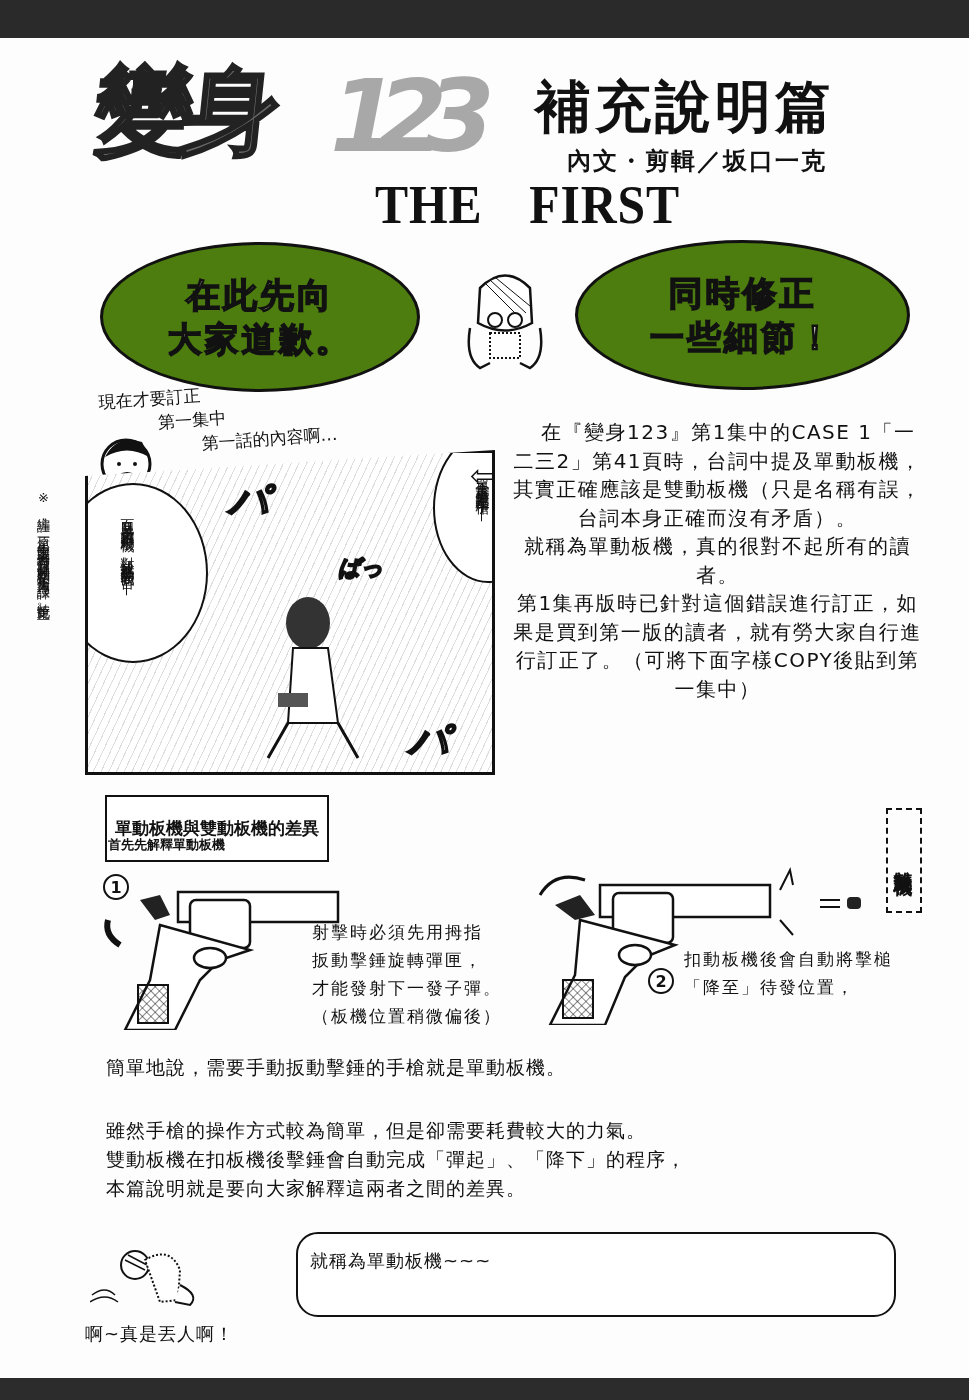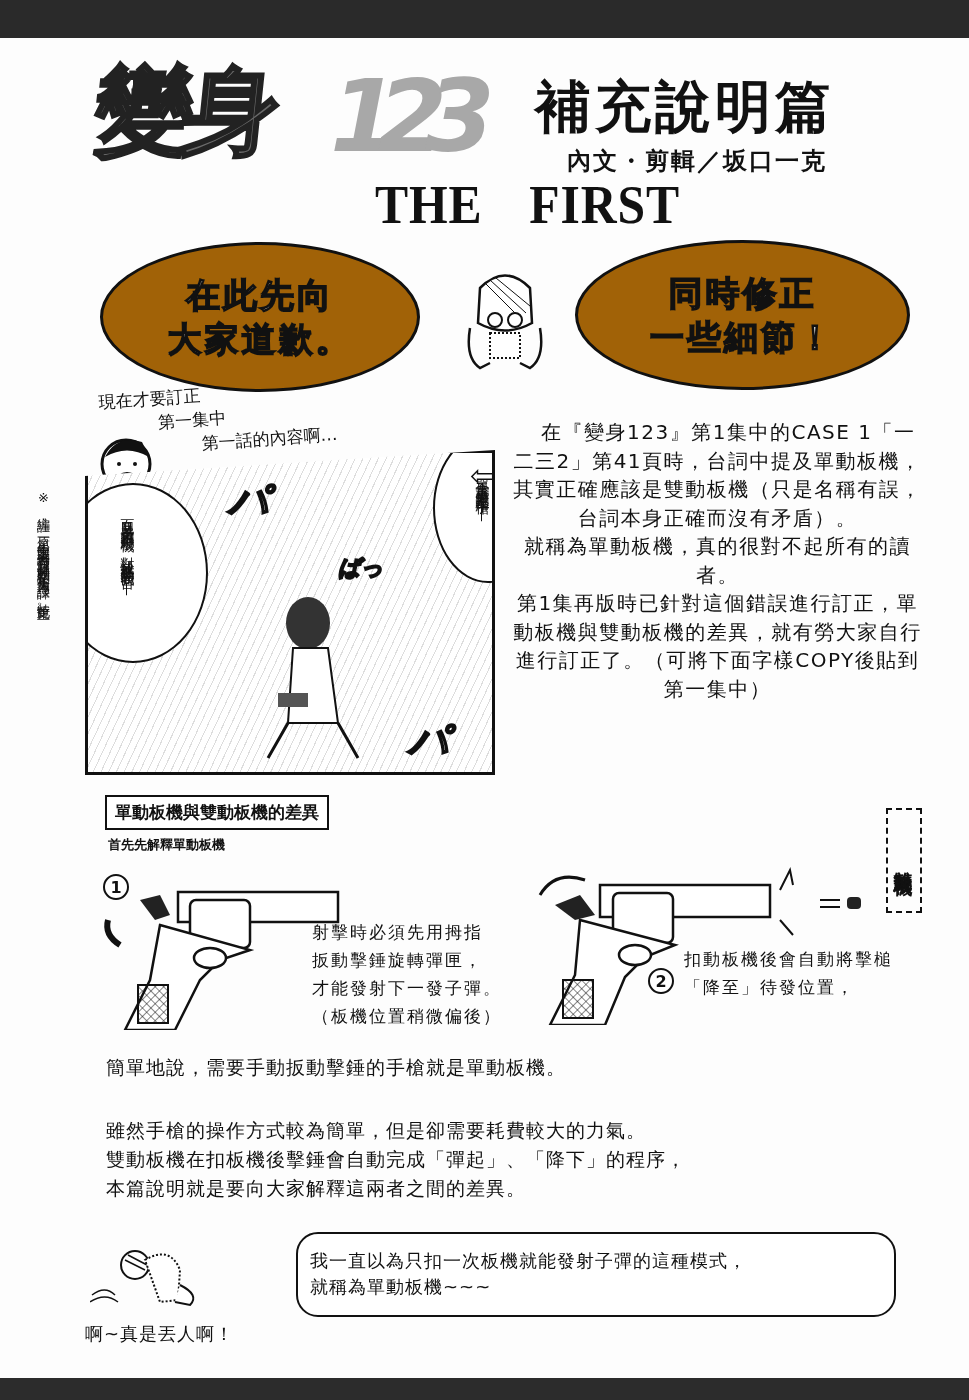--- a/index.html
+++ b/index.html
@@ -15,21 +15,21 @@
     -webkit-text-stroke: 3px #222; letter-spacing: -8px; transform: skew(-6deg); }
   .logo-num { position: absolute; left: 235px; top: 10px; font-size: 100px; font-weight: bold; font-style: italic;
     color: #9a9a9a; letter-spacing: -22px; opacity: .85; }
 
   .title { left: 535px; top: 70px; font-size: 56px; font-weight: bold; letter-spacing: 4px; }
   .byline { left: 567px; top: 145px; font-size: 24px; font-weight: bold; letter-spacing: 2px; }
   .subtitle { left: 375px; top: 174px; font-family: "Liberation Serif", serif; font-size: 54px; font-weight: bold;
     letter-spacing: 1px; transform: scaleX(.92); transform-origin: left; word-spacing: 36px; }
 
   
-  .bubble { border: 3px solid #111; border-radius: 50%; background: #a16207; display: flex; flex-direction: column;
+  .bubble { border: 3px solid #111; border-radius: 50%; background: #4d7c0f; display: flex; flex-direction: column;
     align-items: center; justify-content: center; }
   .bubble-1 { left: 100px; top: 242px; width: 320px; height: 150px; }
   .bubble-2 { left: 575px; top: 240px; width: 335px; height: 150px; }
   .bubble-line { font-size: 34px; font-weight: bold; color: #fff; -webkit-text-stroke: 1.5px #111; letter-spacing: 3px; line-height: 44px; }
 
   .char-bow { left: 460px; top: 268px; width: 90px; height: 110px; }
 
   .handnote { left: 100px; top: 382px; font-size: 17px; line-height: 24px; transform: rotate(-4deg); }
   .handnote div:nth-child(2) { margin-left: 58px; }
   .handnote div:nth-child(3) { margin-left: 100px; }
@@ -47,21 +47,21 @@
   .sfx { position: absolute; font-size: 40px; font-weight: bold; font-style: italic; color: #fff; -webkit-text-stroke: 2px #111; }
   .arrow-left { left: 470px; top: 458px; font-size: 30px; }
 
   .editor-note { left: 35px; top: 490px; height: 260px; font-size: 13px; line-height: 17px; }
 
   
   .explain { left: 510px; top: 418px; width: 415px; font-size: 20px; line-height: 28.5px; letter-spacing: 1.5px; }
   .explain p { margin: 0; text-align: center; }
 
   
-  .section-box { left: 105px; top: 795px; border: 2px solid #111; padding: 4px 8px; font-size: 17px; font-weight: bold; background: #fff; }
+  .section-box { left: 105px; top: 795px; border: 2px solid #111; padding: 20px 8px; font-size: 17px; font-weight: bold; background: #fff; }
   .section-sub { left: 108px; top: 836px; font-size: 13px; font-weight: bold; }
   .dashed-box { left: 886px; top: 808px; width: 36px; height: 105px; border: 2px dashed #111;
     writing-mode: vertical-rl; font-size: 19px; font-weight: bold; display: flex; align-items: center; justify-content: center; letter-spacing: 2px; }
   .gun-svg { position: absolute; }
   .step-num { position: absolute; width: 26px; height: 26px; border: 2px solid #111; border-radius: 50%; font-size: 16px;
     display: flex; align-items: center; justify-content: center; background: #fff; font-weight: bold; }
 
   .gun1-text { left: 312px; top: 918px; font-size: 17px; line-height: 28px; letter-spacing: 2px; }
   .gun2-text { left: 684px; top: 945px; font-size: 17px; line-height: 28px; letter-spacing: 2px; }
 
@@ -135,21 +135,21 @@
     <path d="M55 55 L90 55 L100 130 L50 130 Z" fill="#fff" stroke="#111" stroke-width="2"></path>
     <path d="M50 130 L30 165 M100 130 L120 165" stroke="#111" stroke-width="3"></path>
     <rect x="40" y="100" width="30" height="14" fill="#555"></rect>
   </svg>
 </div>
 <div class="abs arrow-left">⇦</div>
 
 <div class="abs explain">
   <p>　在『變身123』第1集中的CASE 1「一二三2」第41頁時，台詞中提及單動板機，其實正確應該是雙動板機（只是名稱有誤，台詞本身正確而沒有矛盾）。</p>
   <p>就稱為單動板機，真的很對不起所有的讀者。</p>
-  <p>第1集再版時已針對這個錯誤進行訂正，單動板機與雙動板機的差異，就有勞大家自行進行訂正了。（可將下面字樣COPY後貼到第一集中）</p>
+  <p>第1集再版時已針對這個錯誤進行訂正，如果是買到第一版的讀者，就有勞大家自行進行訂正了。（可將下面字樣COPY後貼到第一集中）</p>
 </div>
 
 <div class="abs section-box">單動板機與雙動板機的差異</div>
 <div class="abs section-sub">首先先解釋單動板機</div>
 <div class="abs dashed-box">雙動板機</div>
 
 <div class="step-num" style="left:103px;top:874px;">1</div>
 <svg class="gun-svg" style="left:100px;top:880px" width="240" height="150" viewBox="0 0 240 150">
   <path d="M8 40 Q4 55 20 65" fill="none" stroke="#111" stroke-width="6"></path>
   <path d="M40 20 L60 15 L70 35 L55 40 Z" fill="#222"></path>
@@ -197,18 +197,17 @@
 </div>
 
 <svg class="abs char-collapse" viewBox="0 0 120 70">
   <path d="M2 55 Q15 45 25 55 M0 62 Q15 52 28 62" stroke="#111" fill="none" stroke-width="1.5"></path>
   <circle cx="45" cy="25" r="14" fill="#fff" stroke="#111" stroke-width="2"></circle>
   <path d="M35 20 L55 30 M38 15 L57 25" stroke="#111" stroke-width="1.5"></path>
   <path d="M55 20 Q80 5 90 30 L88 60 L70 62 Z" fill="#fff" stroke="#111" stroke-width="2" stroke-dasharray="2 2"></path>
   <path d="M90 45 Q110 55 100 65 L85 62" fill="#fff" stroke="#111" stroke-width="2"></path>
 </svg>
 <div class="abs cloud">
-  <div>我一直以為只扣一次板機就能發射子彈的這種模式，</div>
   <div>就稱為單動板機~~~</div>
 </div>
 <div class="abs collapse-caption">啊~真是丟人啊！</div>
 
 <div class="band-bottom"></div>
 
 </body></html>

